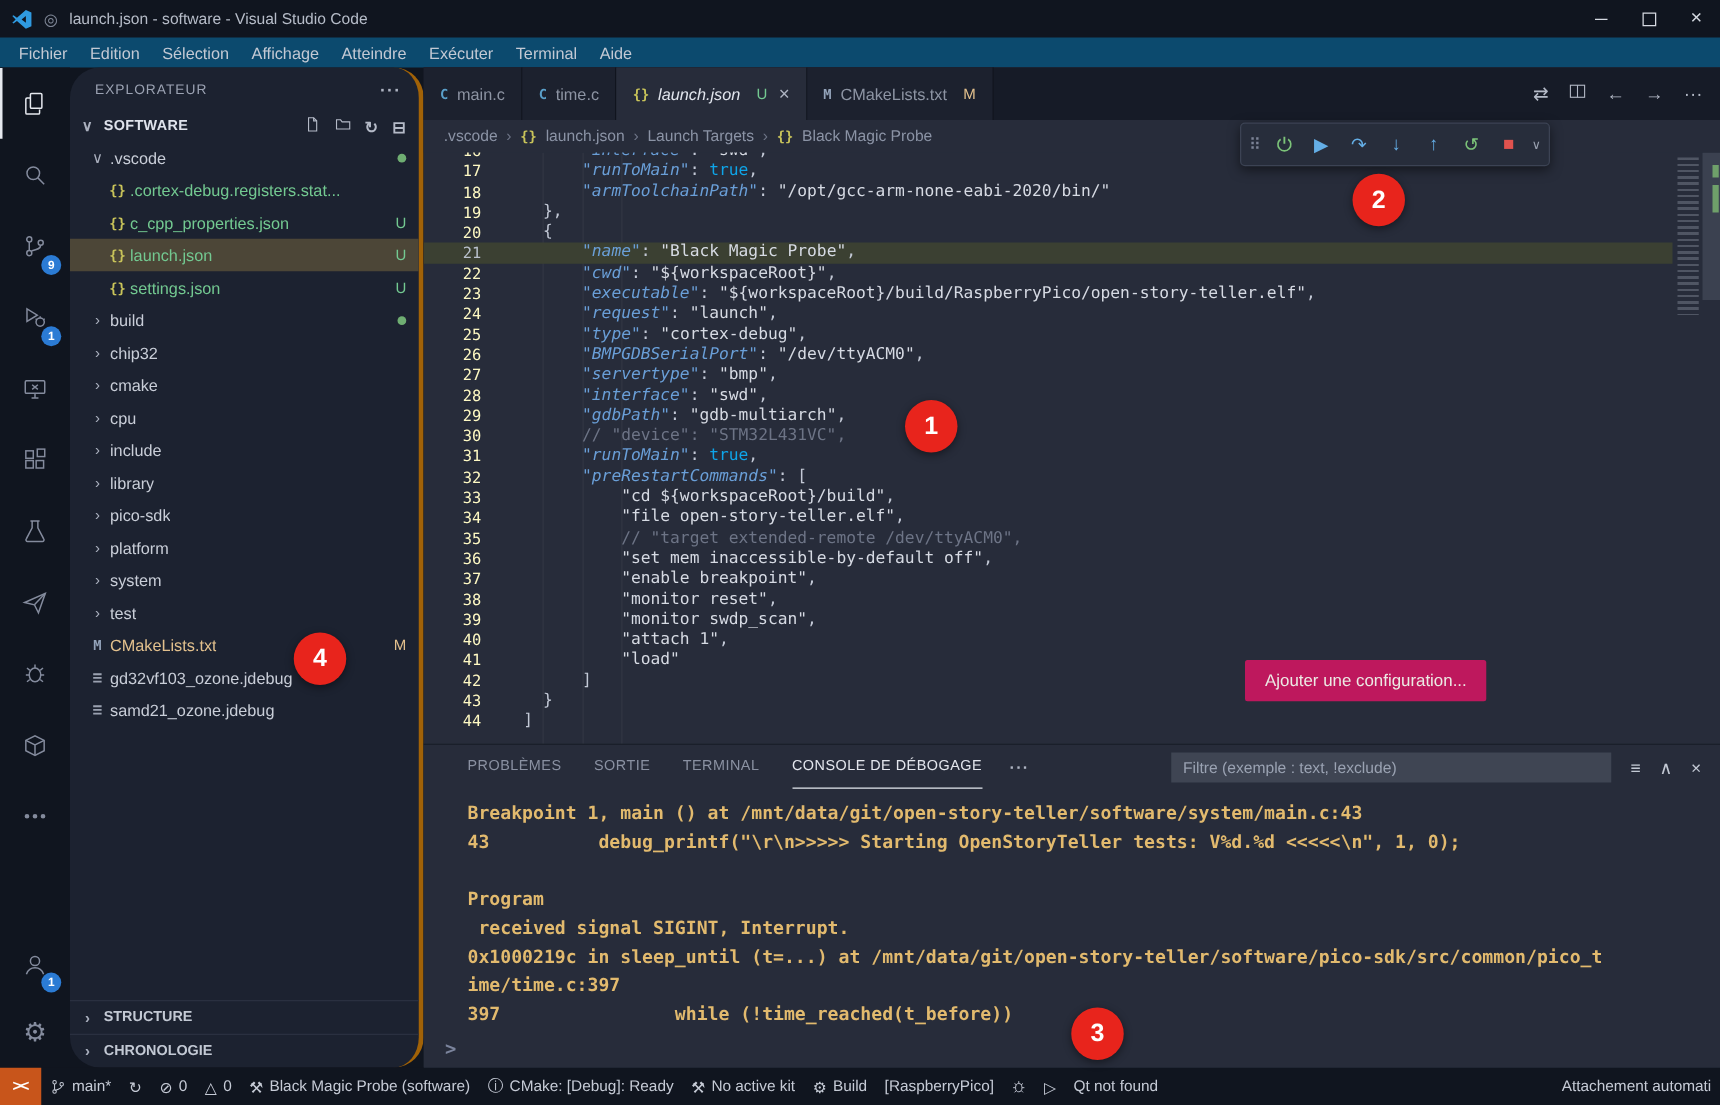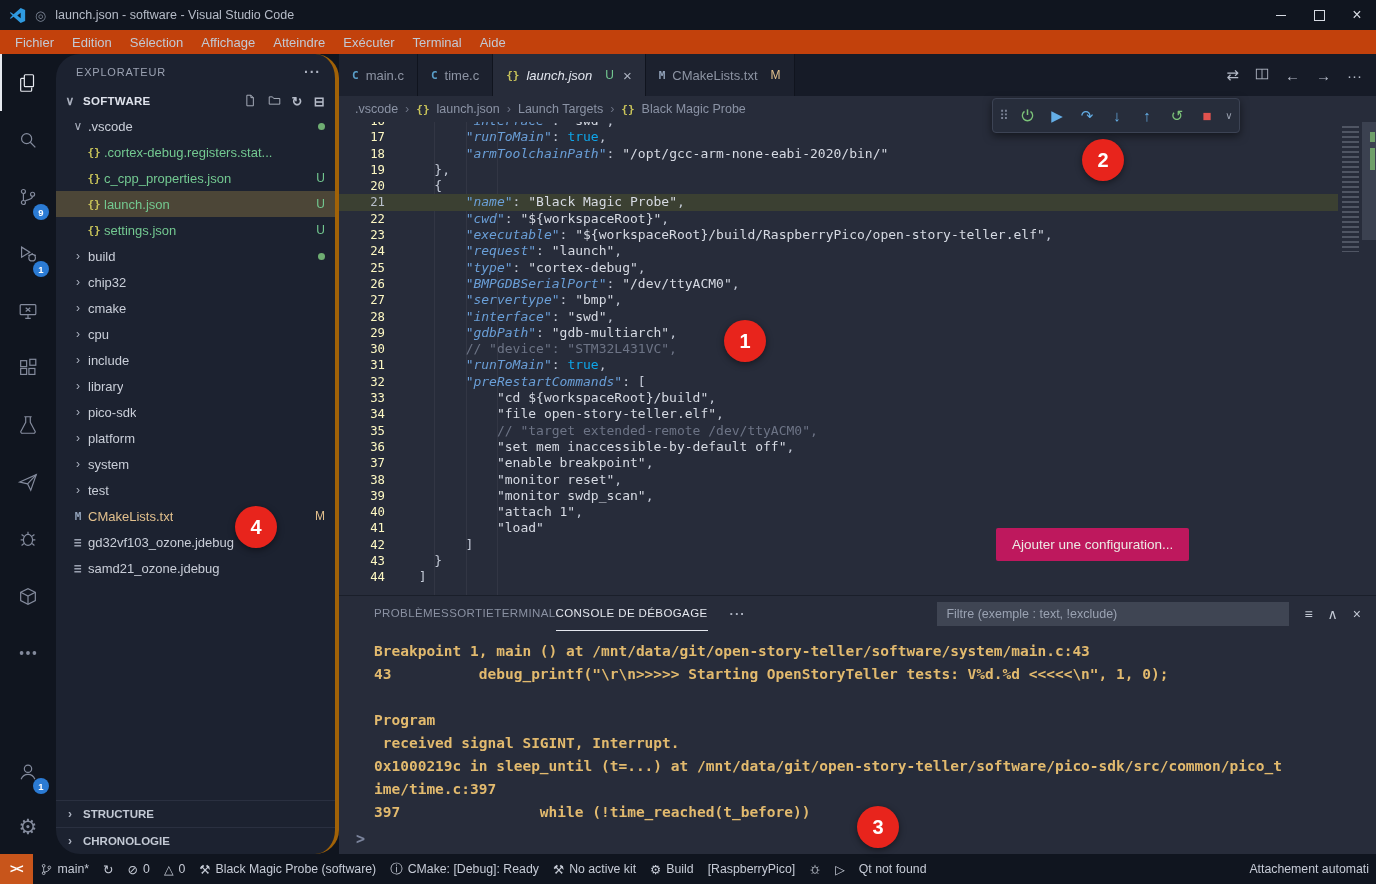--- a/index.html
+++ b/index.html
@@ -8,21 +8,21 @@
   
   .titlebar{height:30px;background:#10151f;display:flex;align-items:center;padding-left:9px;gap:9px;flex:none;}
   .vscode-logo{display:flex;align-items:center;}
   .title-circle{color:#7c8494;font-size:13px;}
   .title-text{color:#b6bcc8;font-size:12.5px;}
   .win-controls{margin-left:auto;display:flex;height:100%;}
   .win-btn{width:38px;height:100%;display:flex;align-items:center;justify-content:center;color:#d6dae2;font-size:16px;}
   .min-glyph{display:block;width:10px;height:1px;background:#d6dae2;}
   .max-box{display:block;width:9px;height:9px;border:1px solid #d6dae2;}
   
-  .menubar{height:24px;display:flex;align-items:center;padding-left:6px;flex:none;background:#c2410c;}
+  .menubar{height:24px;display:flex;align-items:center;padding-left:6px;flex:none;background:#0c4a6e;}
   .menu-item{padding:0 9px;color:#c3c9d4;font-size:13px;}
   
   .main{flex:1;display:flex;min-height:0;}
   
   .activitybar{width:56px;flex:none;background:#10151f;display:flex;flex-direction:column;align-items:stretch;}
   .act-icon{height:57px;position:relative;display:flex;align-items:center;justify-content:center;color:#848b9d;}
   .act-icon.active{color:#e6e9ef;box-shadow:inset 2px 0 0 #e6e9ef;}
   .act-icon svg{stroke:currentColor;fill:none;stroke-width:1.3;}
   .act-spacer{flex:1;}
   .act-bottom .act-icon{height:55px;}
@@ -95,21 +95,21 @@
     background:#272d3b;border:1px solid #3c4354;border-radius:4px;box-shadow:0 3px 9px rgba(0,0,0,.5);padding:0 3px;}
   .dbg-btn{width:30px;height:31px;display:flex;align-items:center;justify-content:center;font-size:15px;}
   .dbg-grip{width:16px;color:#7c8396;font-size:13px;}
   .dbg-green{color:#7cc379;}
   .dbg-blue{color:#64aee6;}
   .dbg-red{color:#e0524e;}
   .dbg-chev{width:14px;color:#9aa1b0;font-size:10px;}
   
   .panel{height:258px;flex:none;border-top:1px solid #1a1f2a;display:flex;flex-direction:column;background:#272c3a;}
   .panel-header{height:35px;flex:none;display:flex;align-items:center;padding-left:35px;}
-  .panel-tabs{display:flex;height:100%;}
+  .panel-tabs{display:flex;height:100%;gap:26px;}
   .panel-tab{display:flex;align-items:center;color:#8a91a2;font-size:11.5px;letter-spacing:.4px;border-bottom:1px solid transparent;box-sizing:border-box;}
   .panel-tab.active{color:#e4e7ee;border-bottom-color:#e4e7ee;}
   .panel-more{color:#aeb4c2;margin-left:22px;font-weight:700;letter-spacing:1px;}
   .filter{margin-left:auto;width:352px;height:24px;background:#3f4553;border:none;outline:none;color:#c6cbd6;
     font-family:"Liberation Sans",sans-serif;font-size:12.5px;padding:0 9px;box-sizing:border-box;}
   .filter::placeholder{color:#9aa2b2;}
   .panel-icons{display:flex;align-items:center;gap:15px;padding:0 15px;color:#c3c9d4;font-size:14px;}
   .console{flex:1;min-height:0;overflow:hidden;padding:9px 0 0 35px;font-family:"DejaVu Sans Mono",monospace;
     font-size:14.5px;line-height:23px;color:#e2ba6e;}
   .console-line{white-space:pre;font-weight:bold;}

